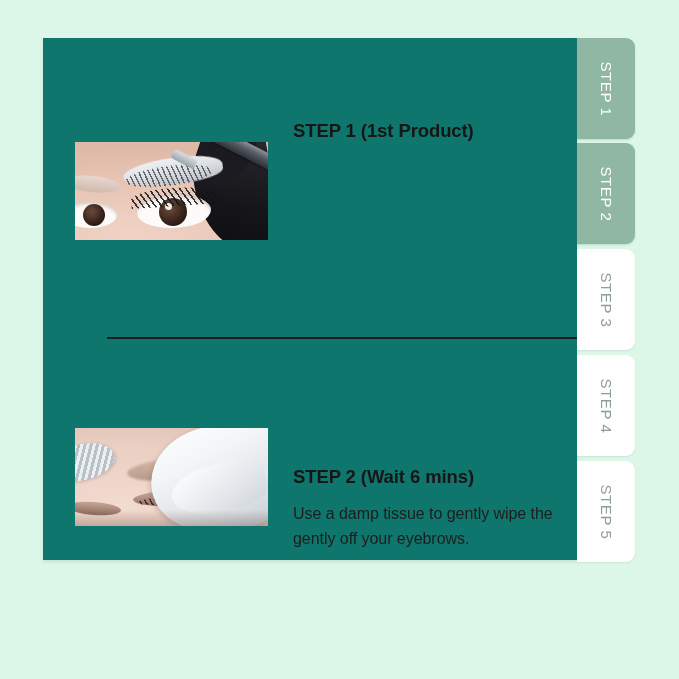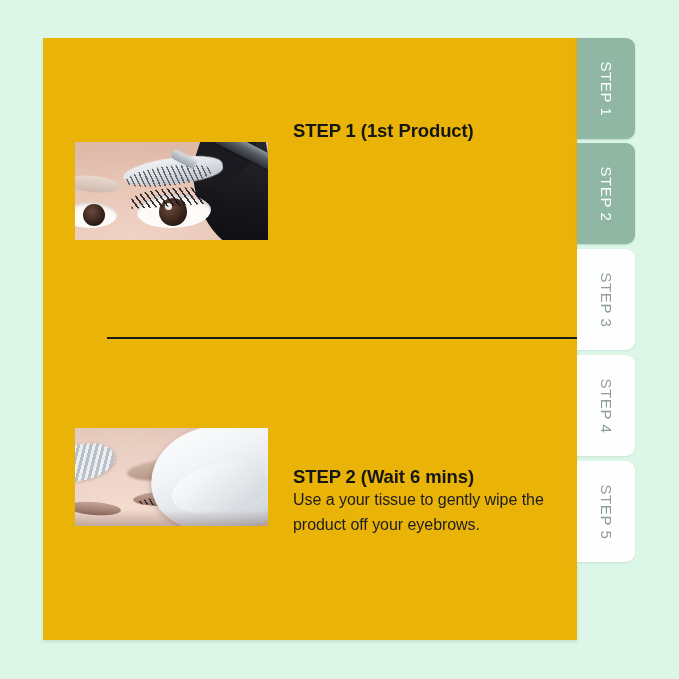--- a/index.html
+++ b/index.html
@@ -21,22 +21,22 @@
     width: 679px;
     height: 679px;
   }
 
   
   .card {
     position: absolute;
     left: 43px;
     top: 38px;
     width: 534px;
-    height: 602px;
-    background: #eab308;
+    height: 522px;
+    background: #0f766e;
     box-shadow: 0 2px 3px rgba(90,130,110,0.18);
   }
 
   
   .tab-rail {
     position: absolute;
     left: 577px;
     top: 38px;
     width: 58px;
     height: 519px;
@@ -115,21 +115,21 @@
     line-height: 1.2;
   }
   .step-body {
     font-size: 16px;
     color: #1d1d1d;
     margin: 0;
     line-height: 1.52;
     letter-spacing: -0.05px;
   }
   .step-2 .step-text { top: 38px; }
-  .step-2 .step-heading { margin-bottom: 0; }
+  .step-2 .step-heading { margin-bottom: 14px; }
 
   
   .divider {
     position: absolute;
     left: 64px;
     top: 299px;
     width: 501px;
     height: 2px;
     background: #1a1a1a;
   }
@@ -381,21 +381,21 @@
           <div class="eye-closed"></div>
           <div class="glove-tr"></div>
           <div class="glove"></div>
           <div class="glove-fold"></div>
           <div class="glove-l"></div>
           <div class="bottom-shadow"></div>
         </div>
       </div>
       <div class="step-text">
         <h2 class="step-heading">STEP 2 (Wait 6 mins)</h2>
-        <p class="step-body">Use a your tissue to gently wipe the product off your eyebrows.</p>
+        <p class="step-body">Use a damp tissue to gently wipe the gently off your eyebrows.</p>
       </div>
     </div>
 
   </div>
 
   <div class="tab-rail">
     <div class="tab active" style="top:0px;">
       <span class="tab-label">STEP 1</span>
     </div>
     <div class="tab active" style="top:105px;">

